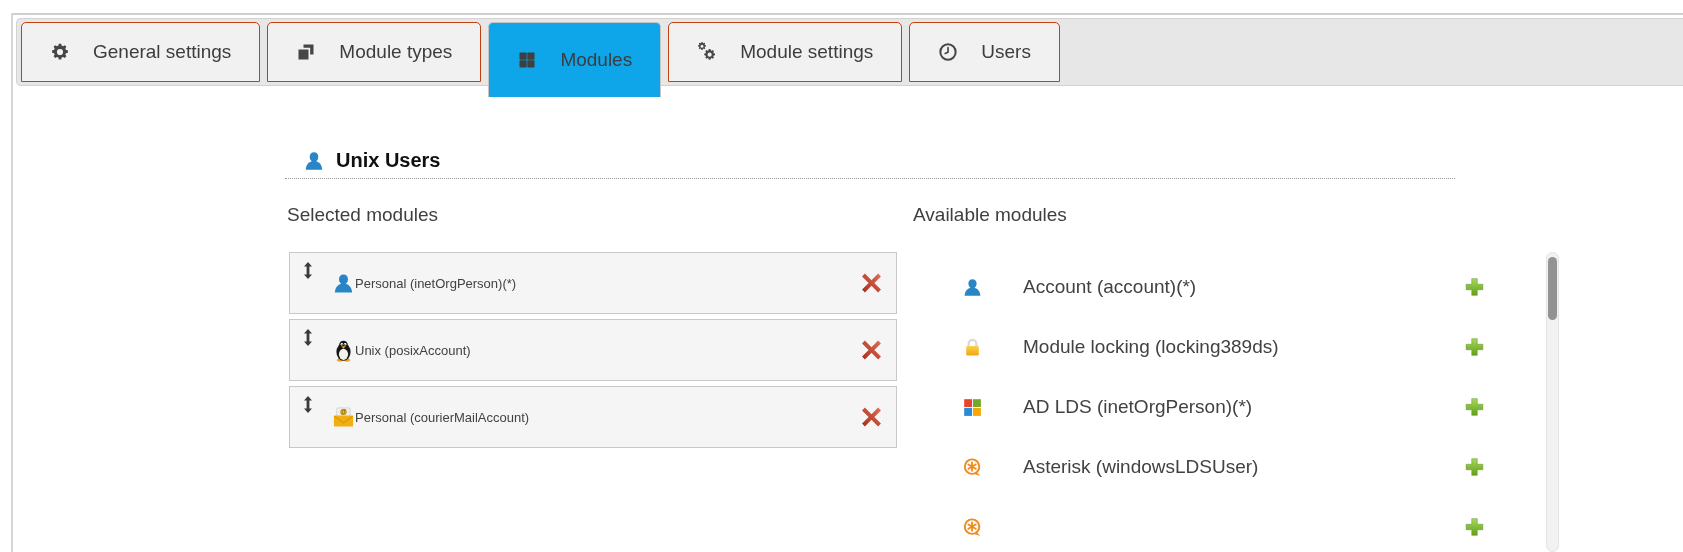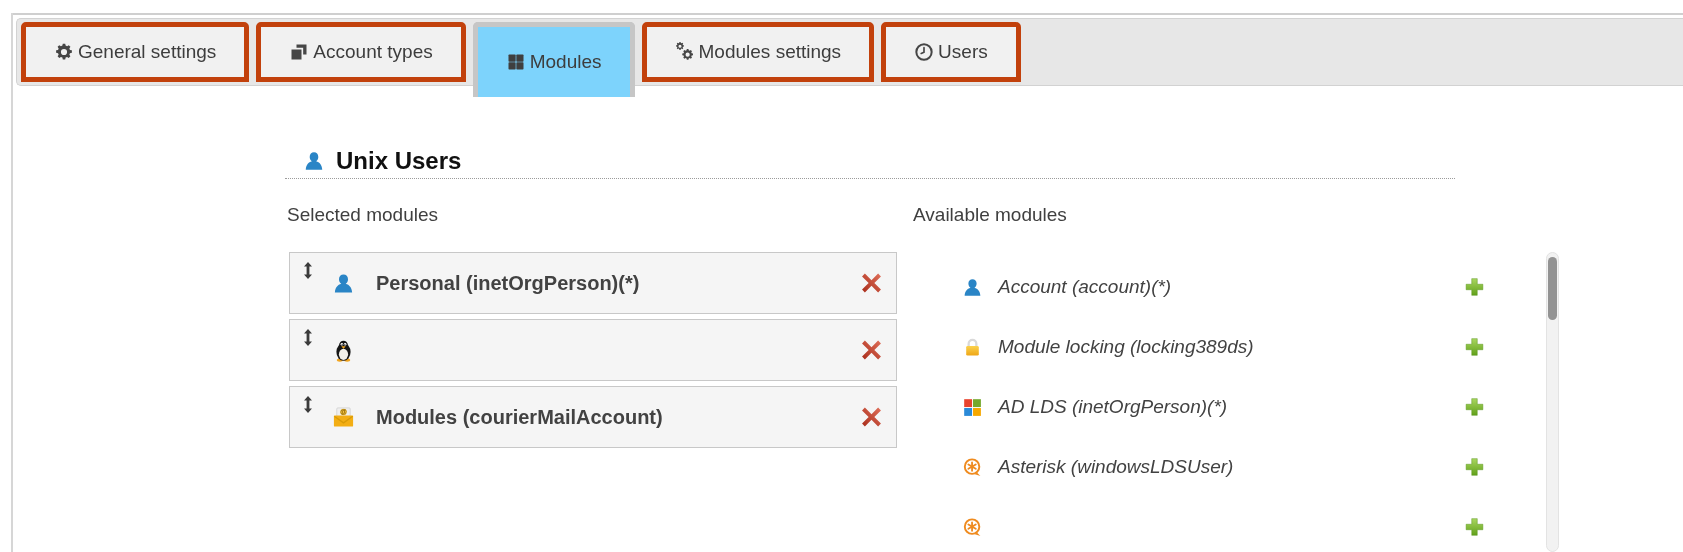--- a/index.html
+++ b/index.html
@@ -10,60 +10,60 @@
   .frame-top{position:absolute;left:11px;top:13px;width:1672px;height:2px;background:#cfcfcf;}
   .frame-left{position:absolute;left:11px;top:13px;width:2px;height:539px;background:#d6d6d6;}
 
   
   .tabbar{
     position:absolute;left:16px;top:18px;width:1667px;height:68px;box-sizing:border-box;
     background:#e7e7e7;border:1px solid #d2d2d2;border-right:none;border-radius:5px 0 0 5px;
     display:flex;align-items:flex-start;gap:7px;padding:3px 0 0 4px;
   }
   .tab{
-    display:flex;align-items:center;gap:4px;height:60px;padding:0 28px;box-sizing:border-box;
-    background:#f1f1f1;border:5px solid #c2410c;border-radius:5px 5px 0 0;
+    display:flex;align-items:center;gap:23px;height:60px;padding:0 28px;box-sizing:border-box;
+    background:#f1f1f1;border:1px solid #c2410c;border-radius:5px 5px 0 0;
     font-size:19px;color:#3d3d3d;cursor:pointer;white-space:nowrap;position:relative;
   }
-  .tab.active{background:#7dd3fc;height:75px;border-bottom:none;border-color:#c6c6c6;z-index:2;justify-content:center;}
+  .tab.active{background:#0ea5e9;height:75px;border-bottom:none;border-color:#c6c6c6;z-index:2;justify-content:center;}
   .tab-icon{width:20px;height:20px;display:inline-flex;flex:none;}
   .tab-icon svg,.icon svg{display:block;width:100%;height:100%;}
 
   
   .section-header{
     position:absolute;left:285px;top:149px;width:1170px;height:30px;box-sizing:border-box;
     display:flex;align-items:center;gap:11px;padding:0 0 6px 18px;
-    border-bottom:1px dotted #9b9b9b;font-size:24px;font-weight:bold;color:#101010;text-align:center;
+    border-bottom:1px dotted #9b9b9b;font-size:20px;font-weight:bold;color:#101010;text-align:center;
   }
   .icon22{width:22px;height:22px;display:inline-flex;flex:none;}
 
   .col-label{position:absolute;top:204px;font-size:19px;color:#3f3f3f;}
   .col-label.sel{left:287px;}
   .col-label.avail{left:913px;}
 
   
   .selected-list{position:absolute;left:289px;top:252px;width:608px;}
   .selected-card{
     position:relative;height:62px;margin-bottom:5px;box-sizing:border-box;
     background:#f5f5f5;border:1px solid #c8c8c8;display:flex;align-items:center;cursor:move;
   }
   .drag-handle{position:absolute;left:13px;top:9px;width:10px;height:17px;display:inline-flex;}
   .card-icon{width:23px;height:23px;margin-left:42px;display:inline-flex;flex:none;}
-  .card-label{margin-left:21px;font-size:20px;color:#424242;font-weight:bold;}
+  .card-label{font-size:13px;color:#424242;}
   .remove-btn{
     position:absolute;right:14px;top:50%;transform:translateY(-50%);
     width:21px;height:21px;padding:0;border:none;background:none;cursor:pointer;
   }
   .remove-btn span{display:block;width:100%;height:100%;}
 
   
   .avail-list{position:absolute;left:962px;top:257px;width:545px;}
   .avail-row{position:relative;height:60px;display:flex;align-items:center;}
   .row-icon{width:21px;height:21px;display:inline-flex;flex:none;}
-  .row-label{margin-left:15px;font-size:19px;color:#424242;font-style:italic;}
+  .row-label{margin-left:40px;font-size:19px;color:#424242;}
   .add-btn{
     position:absolute;right:23px;top:50%;transform:translateY(-50%);
     width:19px;height:19px;padding:0;border:none;background:none;cursor:pointer;
   }
   .add-btn span{display:block;width:100%;height:100%;}
 
   
   .scrollbar{
     position:absolute;left:1546px;top:252px;width:13px;height:300px;box-sizing:border-box;
     background:#f2f2f2;border:1px solid #e3e3e3;border-radius:7px;
@@ -85,21 +85,21 @@
       </span>
     <span>General settings</span>
   </div>
     <div class="tab">
     <span class="tab-icon icon">
         <svg viewBox="0 0 24 24" fill="#464646">
           <path d="M9 3h12v12h-4V7H9z"></path>
           <rect x="3" y="9" width="12" height="12"></rect>
         </svg>
       </span>
-    <span>Account types</span>
+    <span>Module types</span>
   </div>
     <div class="tab active">
     <span class="tab-icon icon">
         <svg viewBox="0 0 24 24" fill="#3f3f3f">
           <rect x="3" y="3" width="8.6" height="8.6" rx="0.8"></rect>
           <rect x="12.4" y="3" width="8.6" height="8.6" rx="0.8"></rect>
           <rect x="3" y="12.4" width="8.6" height="8.6" rx="0.8"></rect>
           <rect x="12.4" y="12.4" width="8.6" height="8.6" rx="0.8"></rect>
         </svg>
       </span>
@@ -107,21 +107,21 @@
   </div>
     <div class="tab">
     <span class="tab-icon icon">
         <svg viewBox="0 0 24 24" fill="#464646">
           <g fill-rule="evenodd">
             <path transform="translate(0,-1) scale(0.5)" d="M10.55 2h2.9l.5 2.3 1.75.73 1.95-1.27 2.05 2.05-1.27 1.95.73 1.75 2.3.5v2.9l-2.3.5-.73 1.75 1.27 1.95-2.05 2.05-1.95-1.27-1.75.73-.5 2.3h-2.9l-.5-2.3-1.75-.73-1.95 1.27-2.05-2.05 1.27-1.95-.73-1.75-2.3-.5v-2.9l2.3-.5.73-1.75L4.3 5.81 6.35 3.76 8.3 5.03l1.75-.73zM12 8.3a3.7 3.7 0 1 0 0 7.4 3.7 3.7 0 0 0 0-7.4z"></path>
             <path transform="translate(7,7) scale(0.68)" d="M10.55 2h2.9l.5 2.3 1.75.73 1.95-1.27 2.05 2.05-1.27 1.95.73 1.75 2.3.5v2.9l-2.3.5-.73 1.75 1.27 1.95-2.05 2.05-1.95-1.27-1.75.73-.5 2.3h-2.9l-.5-2.3-1.75-.73-1.95 1.27-2.05-2.05 1.27-1.95-.73-1.75-2.3-.5v-2.9l2.3-.5.73-1.75L4.3 5.81 6.35 3.76 8.3 5.03l1.75-.73zM12 8.3a3.7 3.7 0 1 0 0 7.4 3.7 3.7 0 0 0 0-7.4z"></path>
           </g>
         </svg>
       </span>
-    <span>Modules settings</span>
+    <span>Module settings</span>
   </div>
     <div class="tab">
     <span class="tab-icon icon">
         <svg viewBox="0 0 24 24">
           <circle cx="12" cy="12" r="9.2" fill="none" stroke="#464646" stroke-width="2.4"></circle>
           <path d="M12 6.8V12.2L8.6 13.8" fill="none" stroke="#464646" stroke-width="2" stroke-linecap="round"></path>
         </svg>
       </span>
     <span>Users</span>
   </div>
@@ -179,20 +179,21 @@
           <ellipse cx="12" cy="13.5" rx="7.4" ry="9.3" fill="#151515"></ellipse>
           <circle cx="12" cy="6.3" r="4.6" fill="#151515"></circle>
           <ellipse cx="12" cy="16" rx="4.8" ry="5.8" fill="#f2f0ea"></ellipse>
           <circle cx="10.3" cy="5.5" r="1.3" fill="#fff"></circle>
           <circle cx="13.7" cy="5.5" r="1.3" fill="#fff"></circle>
           <circle cx="10.6" cy="5.7" r=".6" fill="#111"></circle>
           <circle cx="13.4" cy="5.7" r=".6" fill="#111"></circle>
           <path d="M9.7 7.6h4.6L12 10.3z" fill="#f2a51f"></path>
         </svg>
       </span>
+    <span class="card-label">Unix (posixAccount)</span>
     <button class="remove-btn">
       <span class="icon">
           <svg viewBox="0 0 20 20">
             <defs>
               <linearGradient id="xGrad" x1="1" y1="0" x2="0" y2="1">
                 <stop offset="0" stop-color="#e0705a"></stop>
                 <stop offset="1" stop-color="#a82c1a"></stop>
               </linearGradient>
             </defs>
             <path d="M3.7 1L10 7.3 16.3 1 19 3.7 12.7 10 19 16.3 16.3 19 10 12.7 3.7 19 1 16.3 7.3 10 1 3.7z" fill="url(#xGrad)"></path>
@@ -208,21 +209,21 @@
       </span>
     <span class="card-icon icon">
         <svg viewBox="0 0 24 24">
           <rect x="5" y="2" width="14" height="11" rx="1" fill="#efefef" stroke="#cfcfcf" stroke-width="0.8"></rect>
           <circle cx="12" cy="6.2" r="3.4" fill="#f6c23d"></circle>
           <text x="12" y="8.6" font-size="7" font-weight="bold" text-anchor="middle" fill="#7a5800">@</text>
           <rect x="2" y="10" width="20" height="11.5" rx="1" fill="#f3ae14"></rect>
           <path d="M2.4 10.6l9.6 7 9.6-7" fill="none" stroke="#d99b07" stroke-width="1.3"></path>
         </svg>
       </span>
-    <span class="card-label">Modules (courierMailAccount)</span>
+    <span class="card-label">Personal (courierMailAccount)</span>
     <button class="remove-btn">
       <span class="icon">
           <svg viewBox="0 0 20 20">
             <defs>
               <linearGradient id="xGrad" x1="1" y1="0" x2="0" y2="1">
                 <stop offset="0" stop-color="#e0705a"></stop>
                 <stop offset="1" stop-color="#a82c1a"></stop>
               </linearGradient>
             </defs>
             <path d="M3.7 1L10 7.3 16.3 1 19 3.7 12.7 10 19 16.3 16.3 19 10 12.7 3.7 19 1 16.3 7.3 10 1 3.7z" fill="url(#xGrad)"></path>

